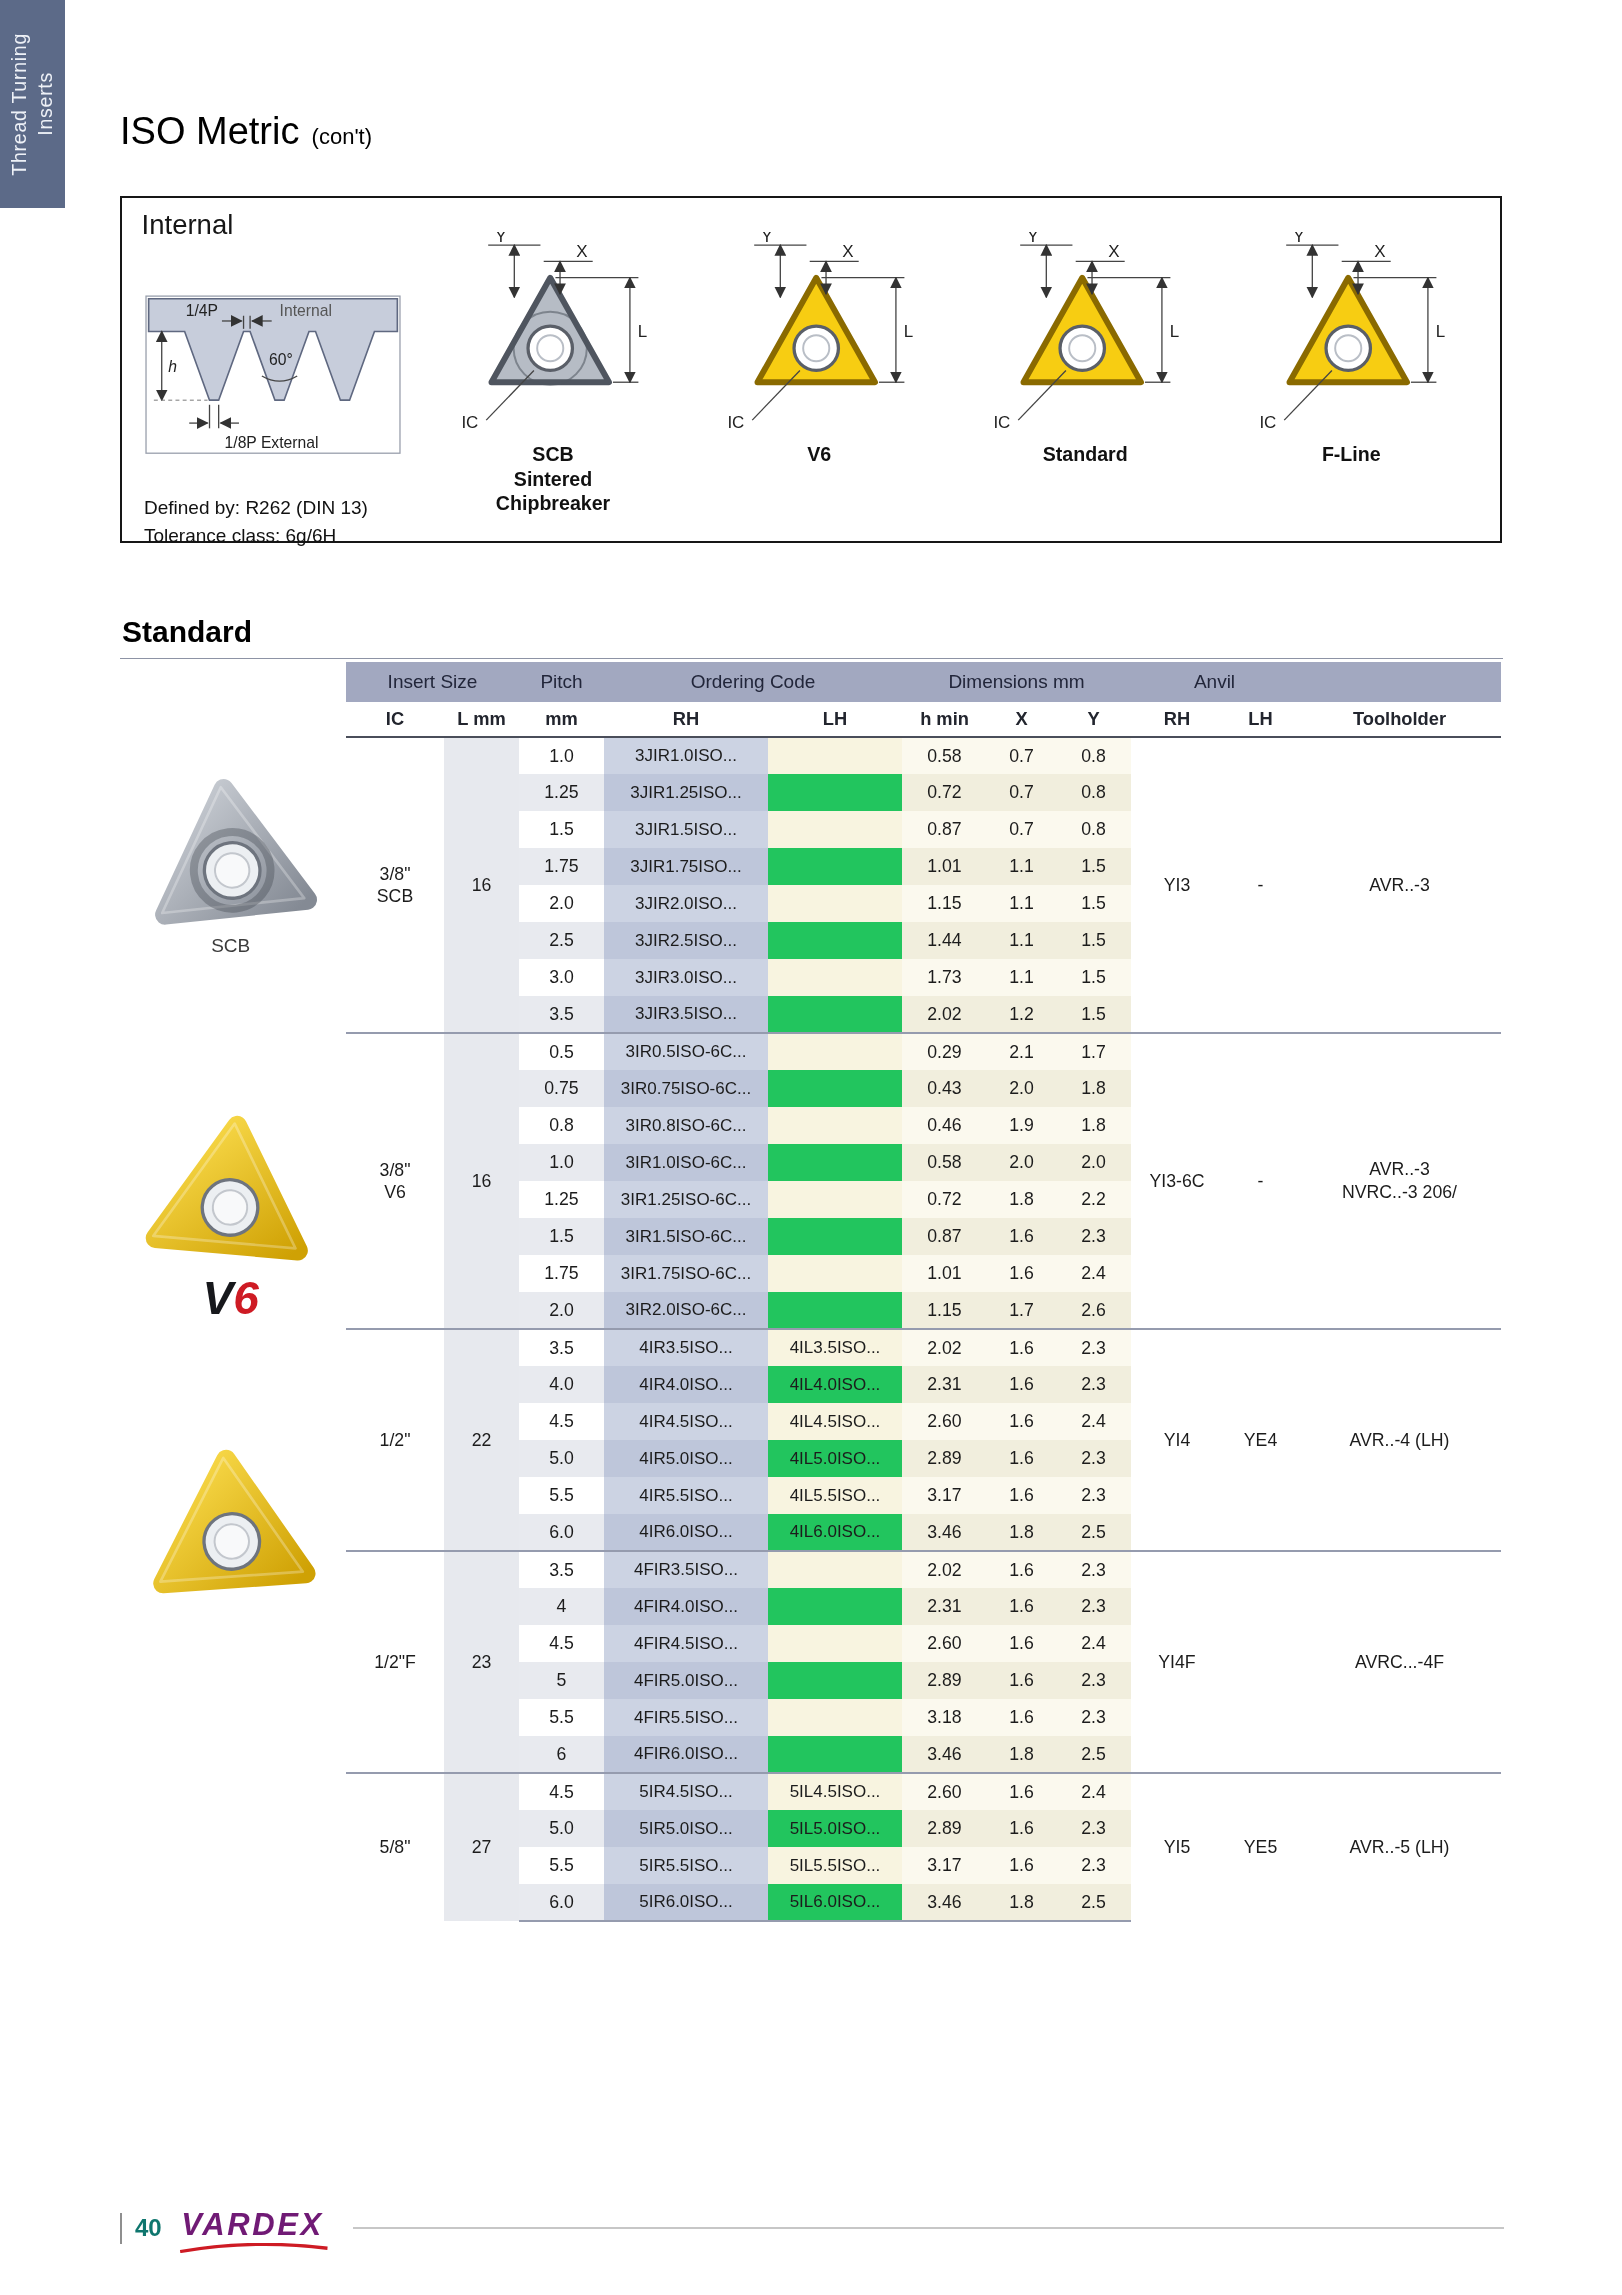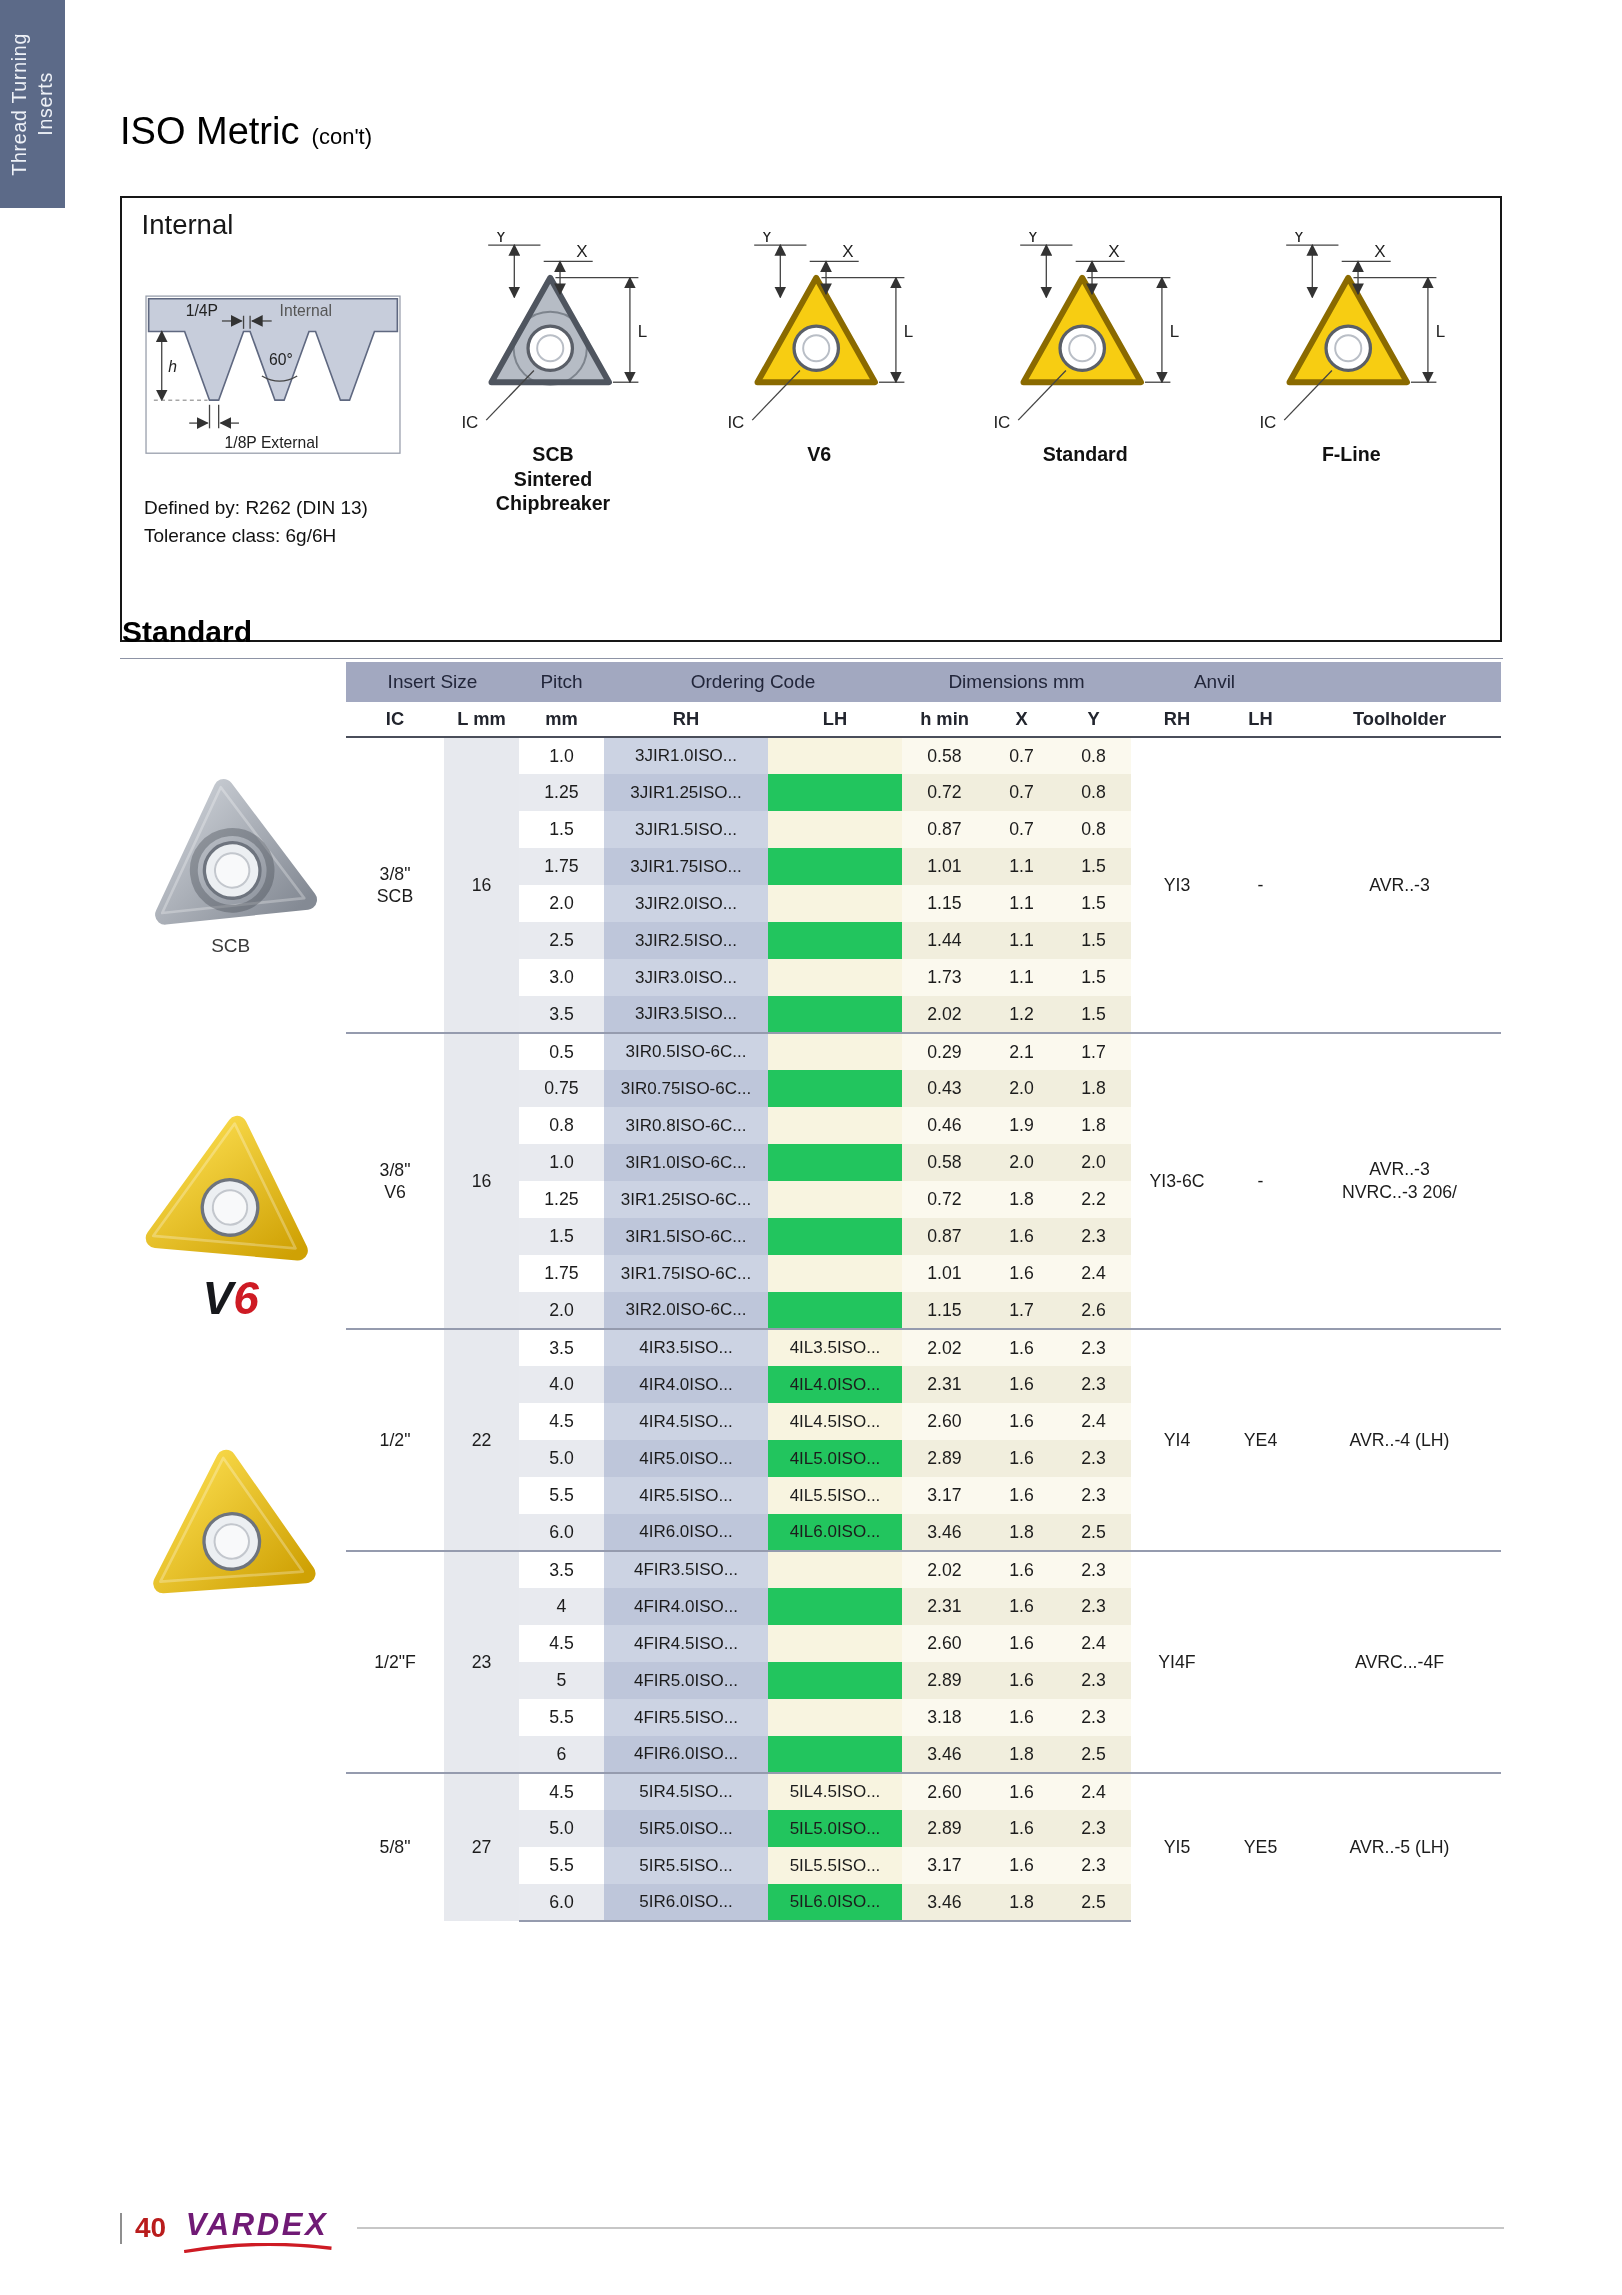--- a/index.html
+++ b/index.html
@@ -11,21 +11,21 @@
   .side-tab{position:absolute;left:0;top:0;width:65px;height:208px;background:#5c6a88;
     display:flex;justify-content:center;align-items:center;gap:2.6px;padding:9.2px 0}
   .side-tab span{writing-mode:vertical-rl;transform:rotate(180deg);color:#eef1f7;font-size:19.6px;letter-spacing:0.7px}
 
   
   .title-row{position:absolute;left:120px;top:110px;white-space:nowrap}
   .title-main{display:inline;font-size:38px;font-weight:normal;color:#000}
   .title-suffix{font-size:22px;margin-left:9.2px;color:#000}
 
   
-  .internal-box{position:absolute;left:120px;top:196px;width:1382px;height:446px;border:2px solid #161616;background:#fff}
+  .internal-box{position:absolute;left:120px;top:196px;width:1382px;height:347px;border:2px solid #161616;background:#fff}
   .internal-title{position:absolute;left:19.6px;top:10.5px;font-size:27.5px;color:#161616}
   .profile-wrap{position:absolute;left:19.6px;top:68px}
   .defined-text{position:absolute;left:22px;top:296px;font-size:19px;line-height:1.45;color:#111;white-space:pre-line}
   .diagrams{position:absolute;left:298px;top:34px;right:15.7px;display:flex;justify-content:space-around}
   .diag-fig{width:222px;text-align:center}
   .diag-svg svg{display:block;margin:0 auto}
   .diag-caption{margin-top:1.3px;font-size:19.6px;font-weight:bold;color:#111;white-space:pre-line;line-height:1.25}
 
   
   .standard-title{position:absolute;left:122px;top:615px;font-size:30px;font-weight:bold;color:#000}
@@ -60,21 +60,21 @@
   tr.even .c-pitch{background:#ffffff}  tr.odd .c-pitch{background:#e8eaef}
   tr.even .c-rh{background:#ccd3e3}    tr.odd .c-rh{background:#bec6da}
   tr.even .c-lh{background:#f8f4e0}    tr.odd .c-lh{background:#22c55e}
   tr.even .c-dim{background:#fbf9ee}   tr.odd .c-dim{background:#f1eedd}
   tr.group-start td{border-top:2px solid #959bae}
   #spec-table tbody tr:last-child td{border-bottom:2px solid #959bae}
 
   
   .footer{position:absolute;left:120px;top:2207px;width:1384px;display:flex;align-items:center}
   .footer-bar{width:2px;height:31px;background:#8f8f8f;margin-right:13px}
-  .page-num{font-size:28px;font-weight:bold;color:#b91c1c;margin-right:19.6px}
+  .page-num{font-size:24px;font-weight:bold;color:#0f766e;margin-right:19.6px}
   .vardex{position:relative;margin-right:29px;padding-bottom:6.5px}
   .vardex-text{font-size:31px;font-weight:bold;font-style:italic;letter-spacing:2.6px;color:#701a75}
   .vardex-swoosh{position:absolute;left:-2.6px;bottom:-3.9px;width:105%;height:10.5px}
   .footer-line{flex:1;height:2px;background:#c7c7c7}
 </style>
 </head>
 <body>
 
 <svg width="0" height="0" style="position:absolute" aria-hidden="true">
   <defs>

